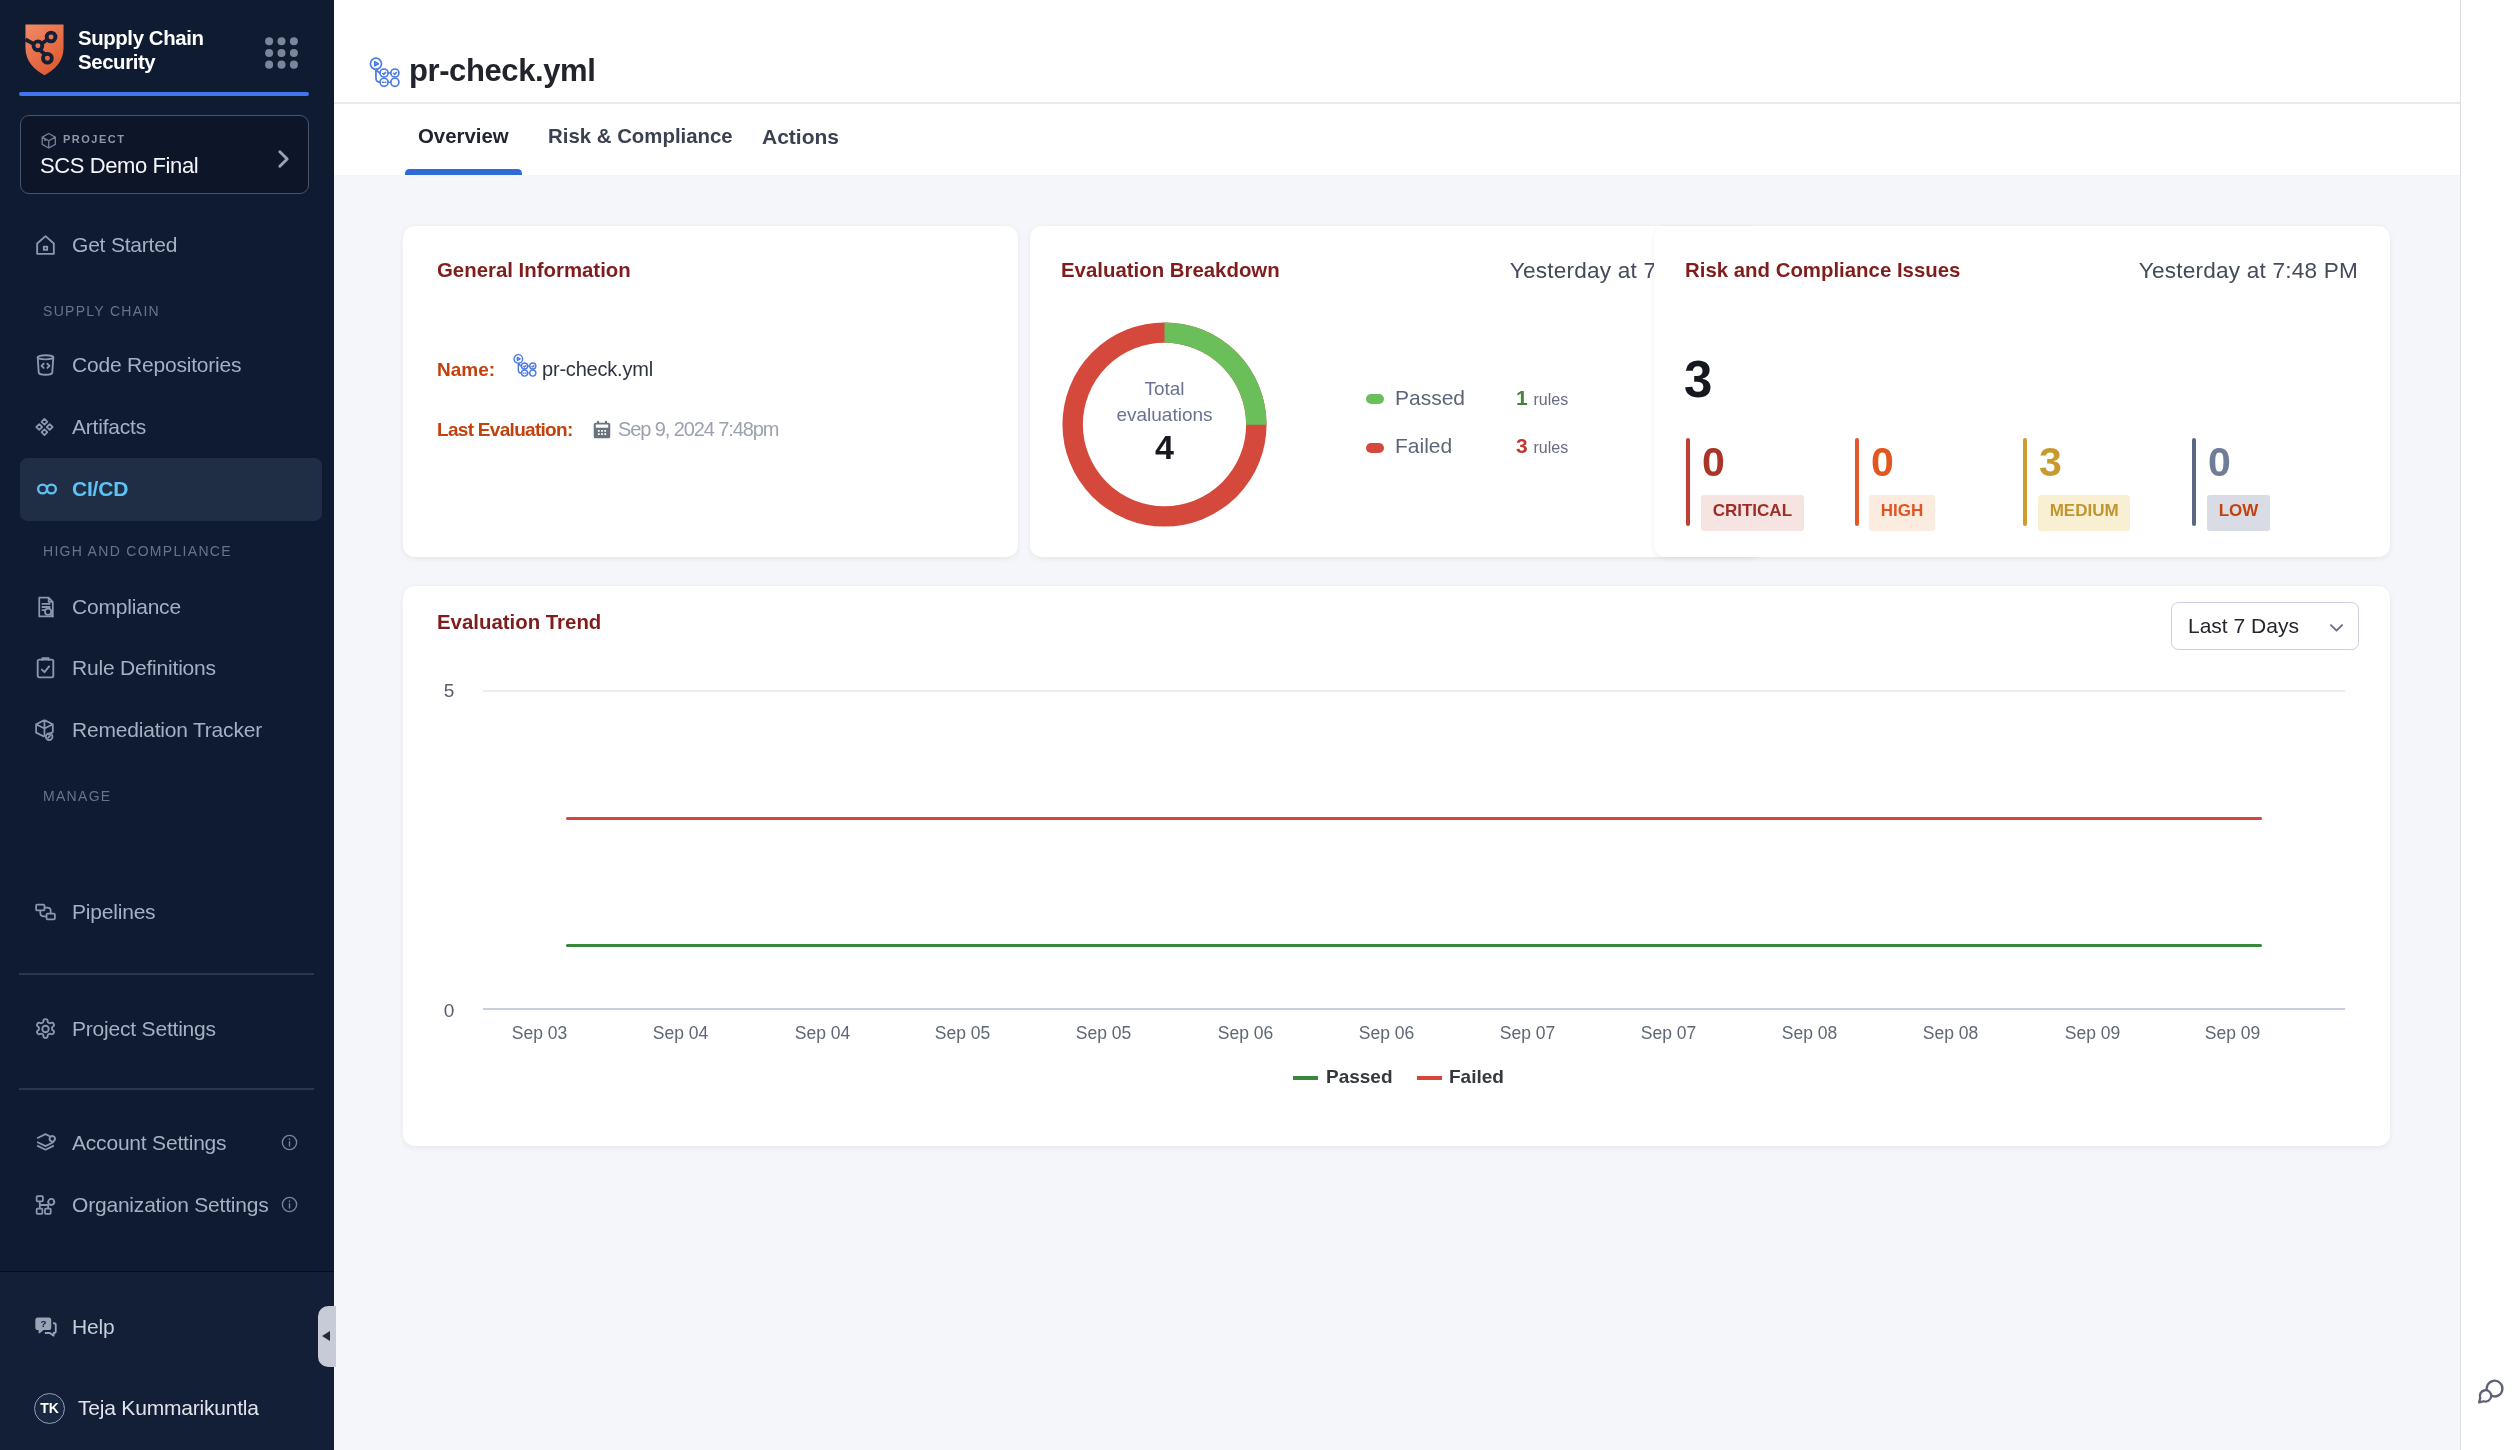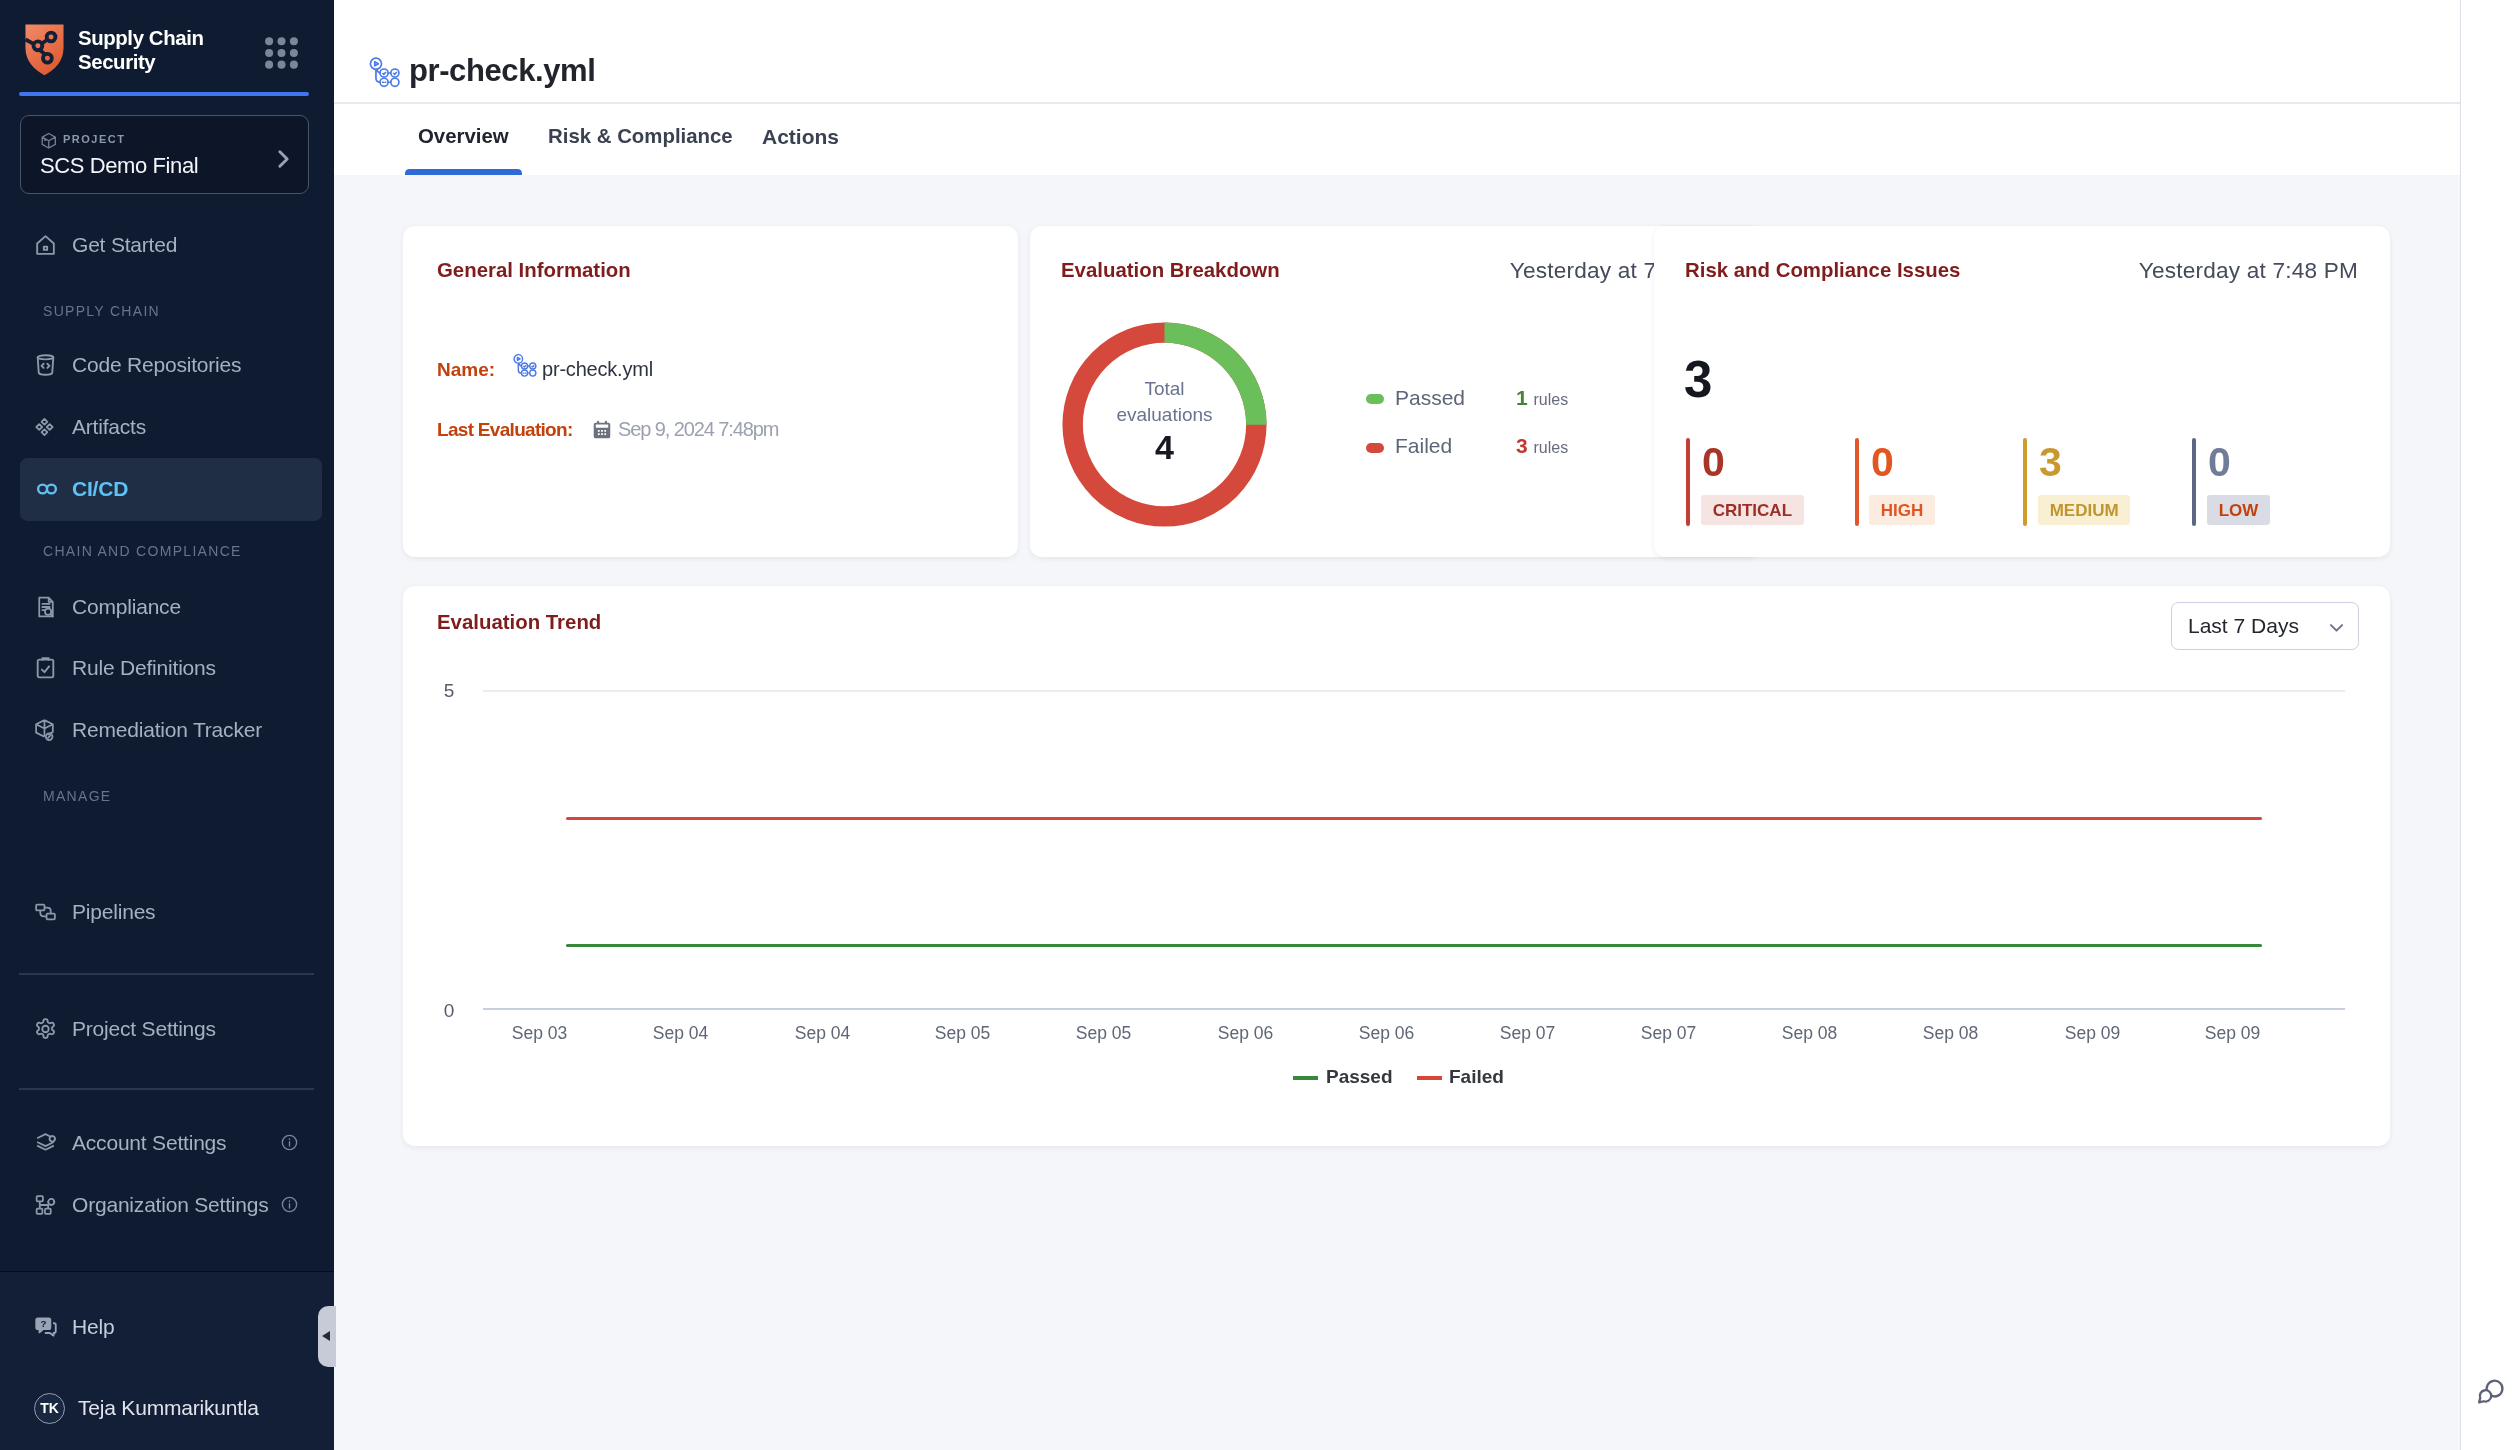--- a/index.html
+++ b/index.html
@@ -51,21 +51,21 @@
 
 
 #donutwrap { position:absolute; left:31px; top:95px; width:207px; height:207px; }
 .dontext { position:absolute; width:207px; text-align:center; color:#6b7390; font-size:19px; line-height:1; }
 .legrow { position:absolute; font-size:21px; color:#5d6577; line-height:1; }
 .legpill { position:absolute; width:18px; height:9.5px; border-radius:5.1px; }
 
 
 .sevbar { position:absolute; width:3.6px; height:88px; border-radius:2.2px; }
 .sevnum { position:absolute; font-size:41px; font-weight:700; line-height:1; }
-.sevpill { position:absolute; height:30px; border-radius:3px; font-size:17px; font-weight:700; line-height:31px; padding:0 11.7px; }
+.sevpill { position:absolute; height:36px; border-radius:3px; font-size:17px; font-weight:700; line-height:31px; padding:0 11.7px; }
 
 
 .xlab { position:absolute; width:117px; text-align:center; font-size:17.5px; color:#5f6676; top:439px; line-height:1; }
 .ylab { position:absolute; width:44px; text-align:right; font-size:19px; color:#565d6d; line-height:1; }
 .legdash { position:absolute; width:25px; height:3.6px; top:490px; }
 .legtxt { position:absolute; font-size:19px; font-weight:700; color:#34383f; top:481px; line-height:1; }
 </style>
 </head>
 <body>
 
@@ -139,21 +139,21 @@
         </svg>
       <div class="ntext">Artifacts</div>
     </div>
     <div class="navactive" style="top:458px"></div>
     <div class="navitem" style="top:463px;color:#5fc2f5;font-weight:700">
       <svg class="nicon" width="28" height="28" viewBox="0 0 24 24" fill="none" stroke="#5fc2f5" stroke-width="2">
           <path d="M12 12 C12 9.9 10.3 8.2 8.2 8.2 S4.4 9.9 4.4 12 s1.7 3.8 3.8 3.8 S12 14.1 12 12 c0-2.1 1.7-3.8 3.8-3.8 s3.8 1.7 3.8 3.8 -1.7 3.8-3.8 3.8 S12 14.1 12 12"></path>
         </svg>
       <div class="ntext" style="font-weight:700">CI/CD</div>
     </div>
-    <div class="navhead" style="top:543px">CHAIN AND COMPLIANCE</div>
+    <div class="navhead" style="top:543px">HIGH AND COMPLIANCE</div>
     <div class="navitem" style="top:581px">
       <svg class="nicon" width="25" height="25" viewBox="0 0 24 24" fill="none" stroke="#8d97ab" stroke-width="1.7" stroke-linejoin="round" stroke-linecap="round">
           <path d="M6 3 H15 L19 7 V21 H6 Z M15 3 V7 H19"></path>
           <path d="M9 9 H16 M9 12 H16 M9 15 H11.5"></path>
           <circle cx="14.5" cy="16.5" r="3"></circle>
           <path d="M16.7 18.7 L19 21"></path>
         </svg>
       <div class="ntext">Compliance</div>
     </div>
     <div class="navitem" style="top:642px">

